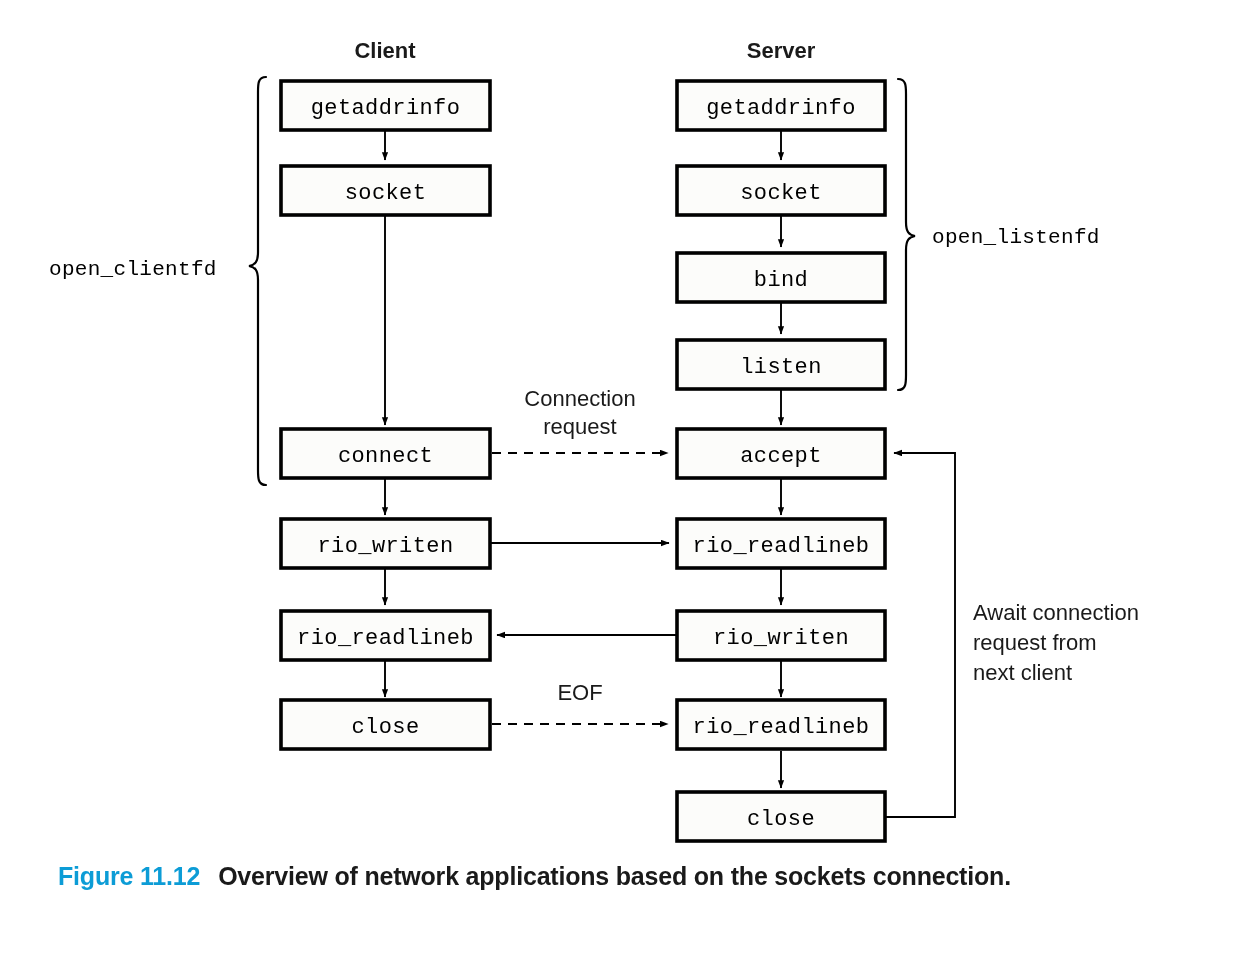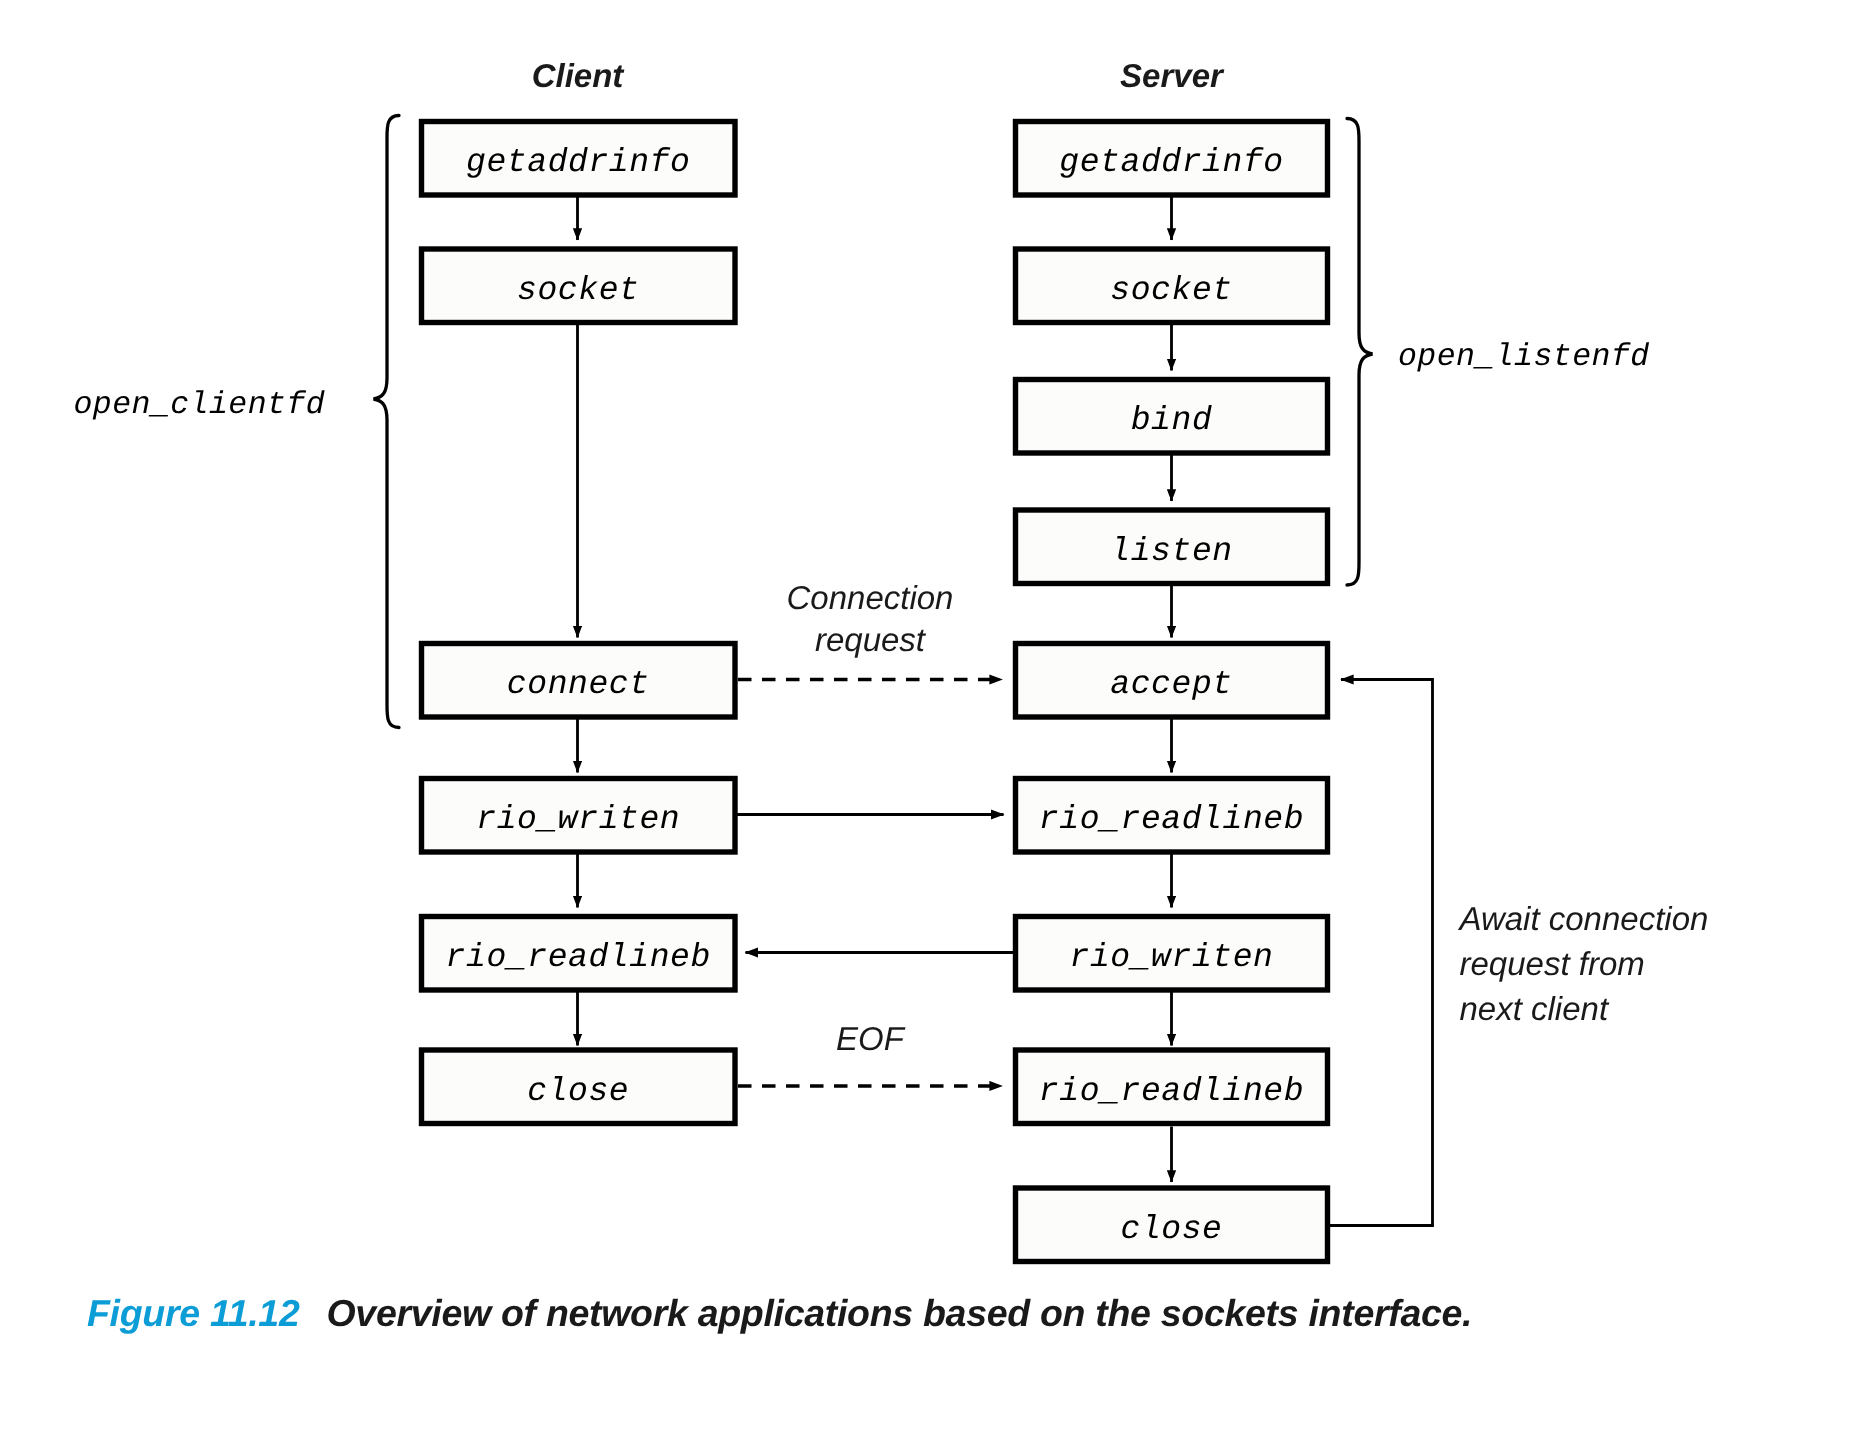--- a/index.html
+++ b/index.html
@@ -12,21 +12,20 @@
     height: 964px;
     position: relative;
     font-family: "Liberation Sans", sans-serif;
     overflow: hidden;
   }
   #figure-root {
     position: absolute;
     left: 0; top: 0;
     width: 1244px;
     height: 676px;
-    font-style: italic;
   }
   svg#diagram {
     position: absolute;
     left: 0; top: 0;
     width: 1244px;
     height: 964px;
     display: block;
   }
   .col-header {
     font-family: "Liberation Sans", sans-serif;
@@ -250,16 +249,16 @@
     <text class="edge-label" x="580" y="434">request</text>
     <text class="edge-label" x="580" y="700">EOF</text>
 
     
     <text class="note-text" x="973" y="620" text-anchor="start">Await connection</text>
     <text class="note-text" x="973" y="650" text-anchor="start">request from</text>
     <text class="note-text" x="973" y="680" text-anchor="start">next client</text>
   </svg>
 
   <div class="caption-wrap">
-    <span class="caption-num" style="color: rgb(12, 156, 214); margin-top: 16px;">Figure 11.12</span><span class="caption-text">Overview of network applications based on the sockets interface.</span>
+    <span class="caption-num" style="color: rgb(12, 156, 214); margin-top: 16px;">Figure 11.12</span><span class="caption-text">Overview of network applications based on the sockets connection.</span>
   </div>
 
 </div>
 
 </body></html>

